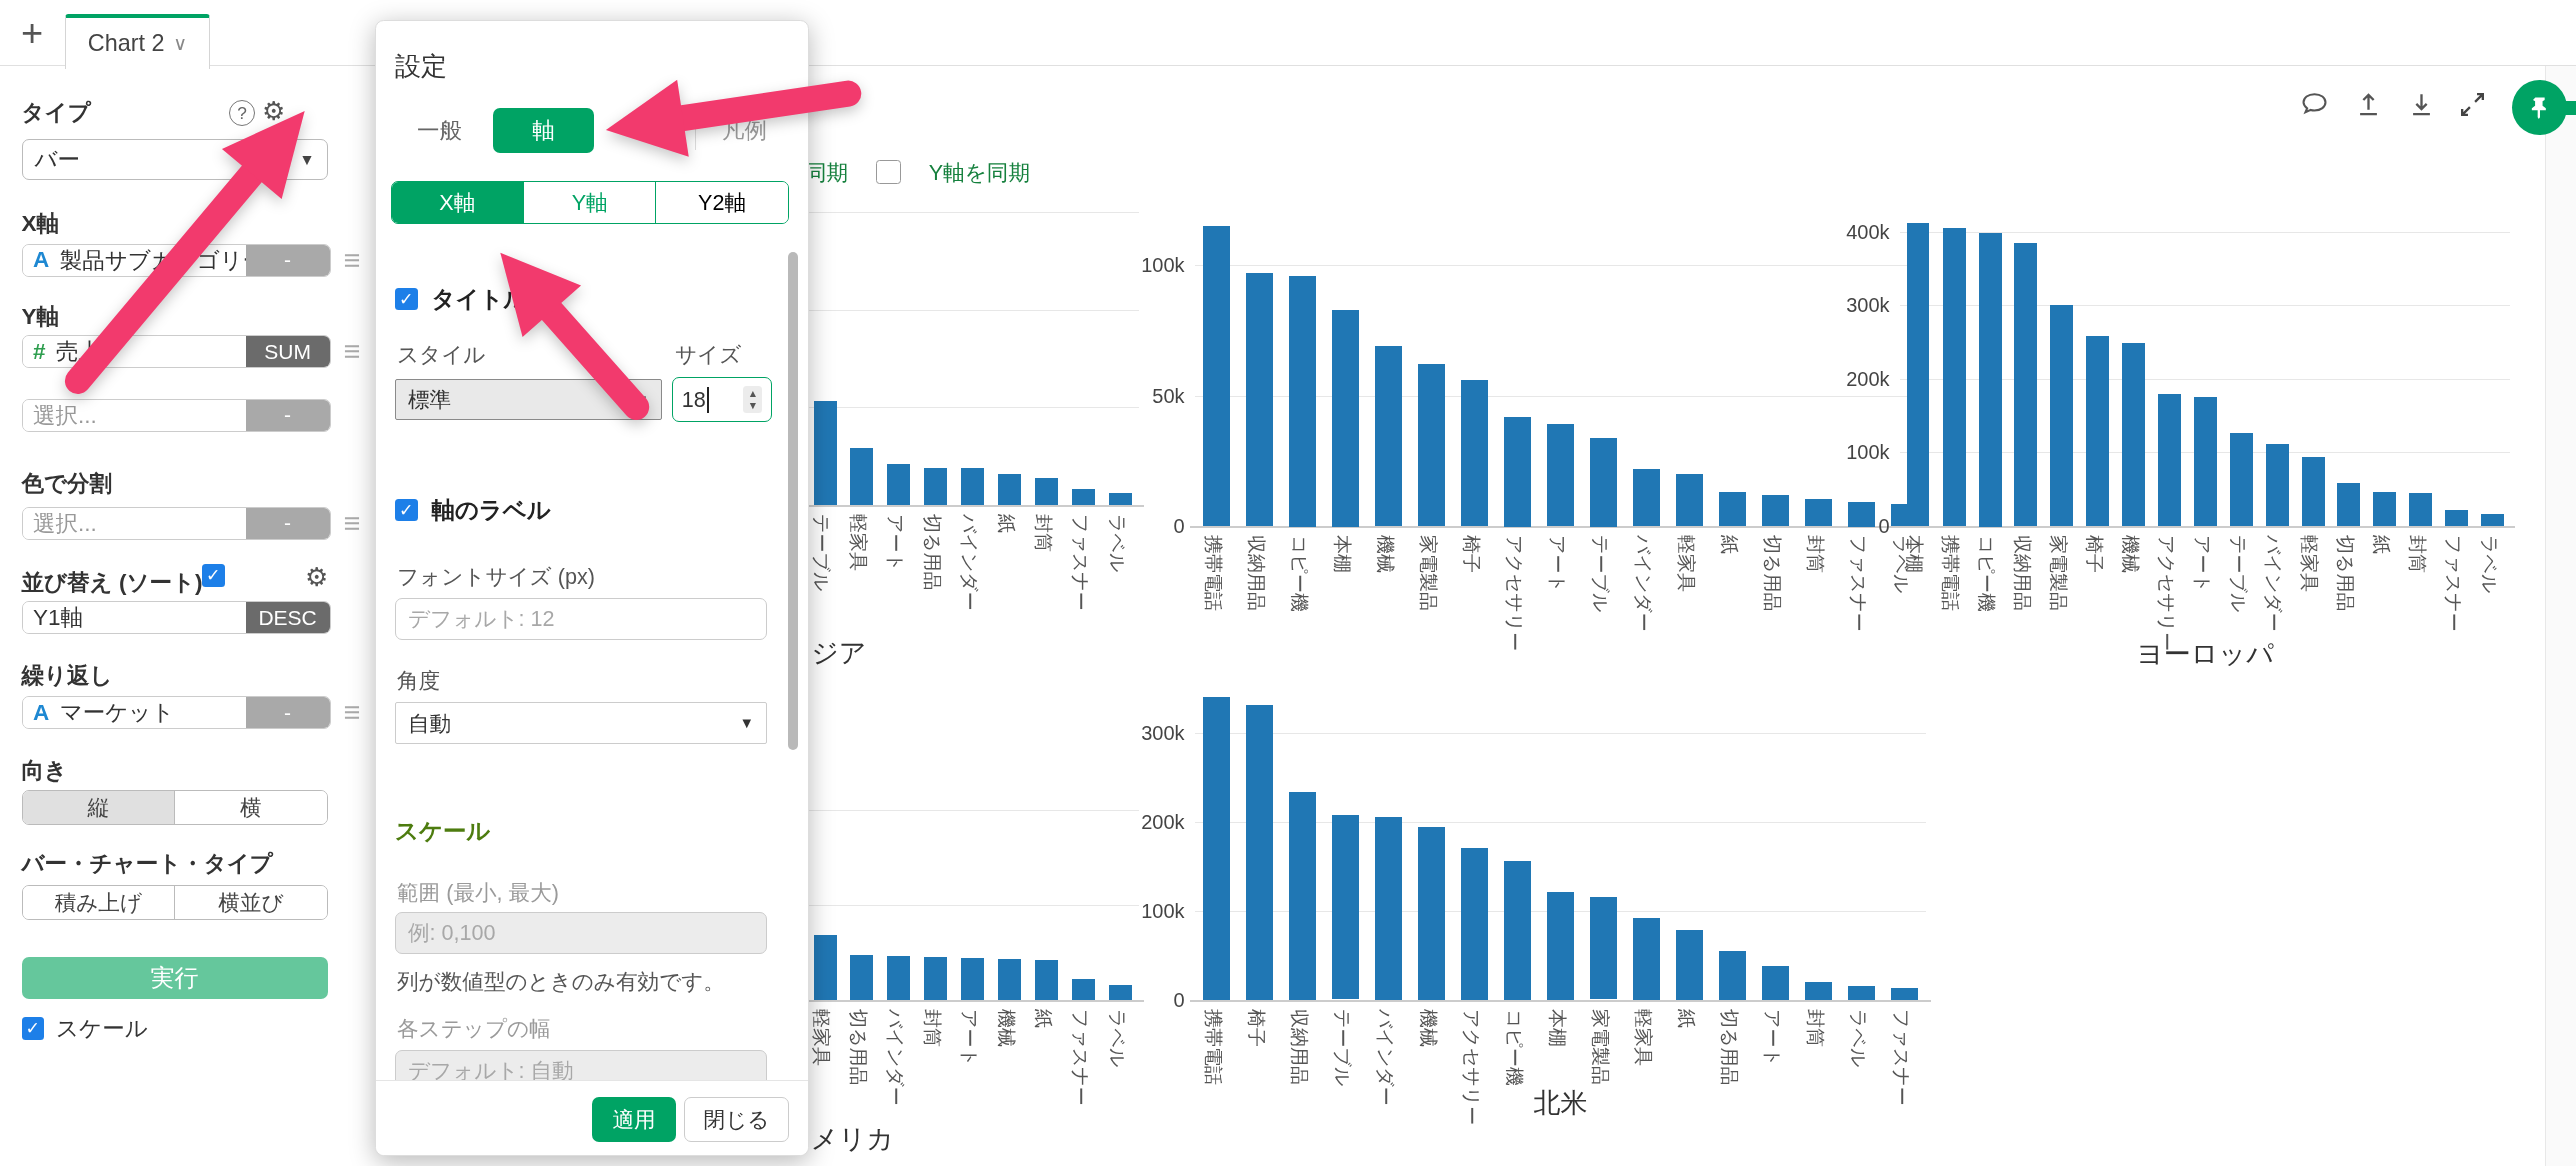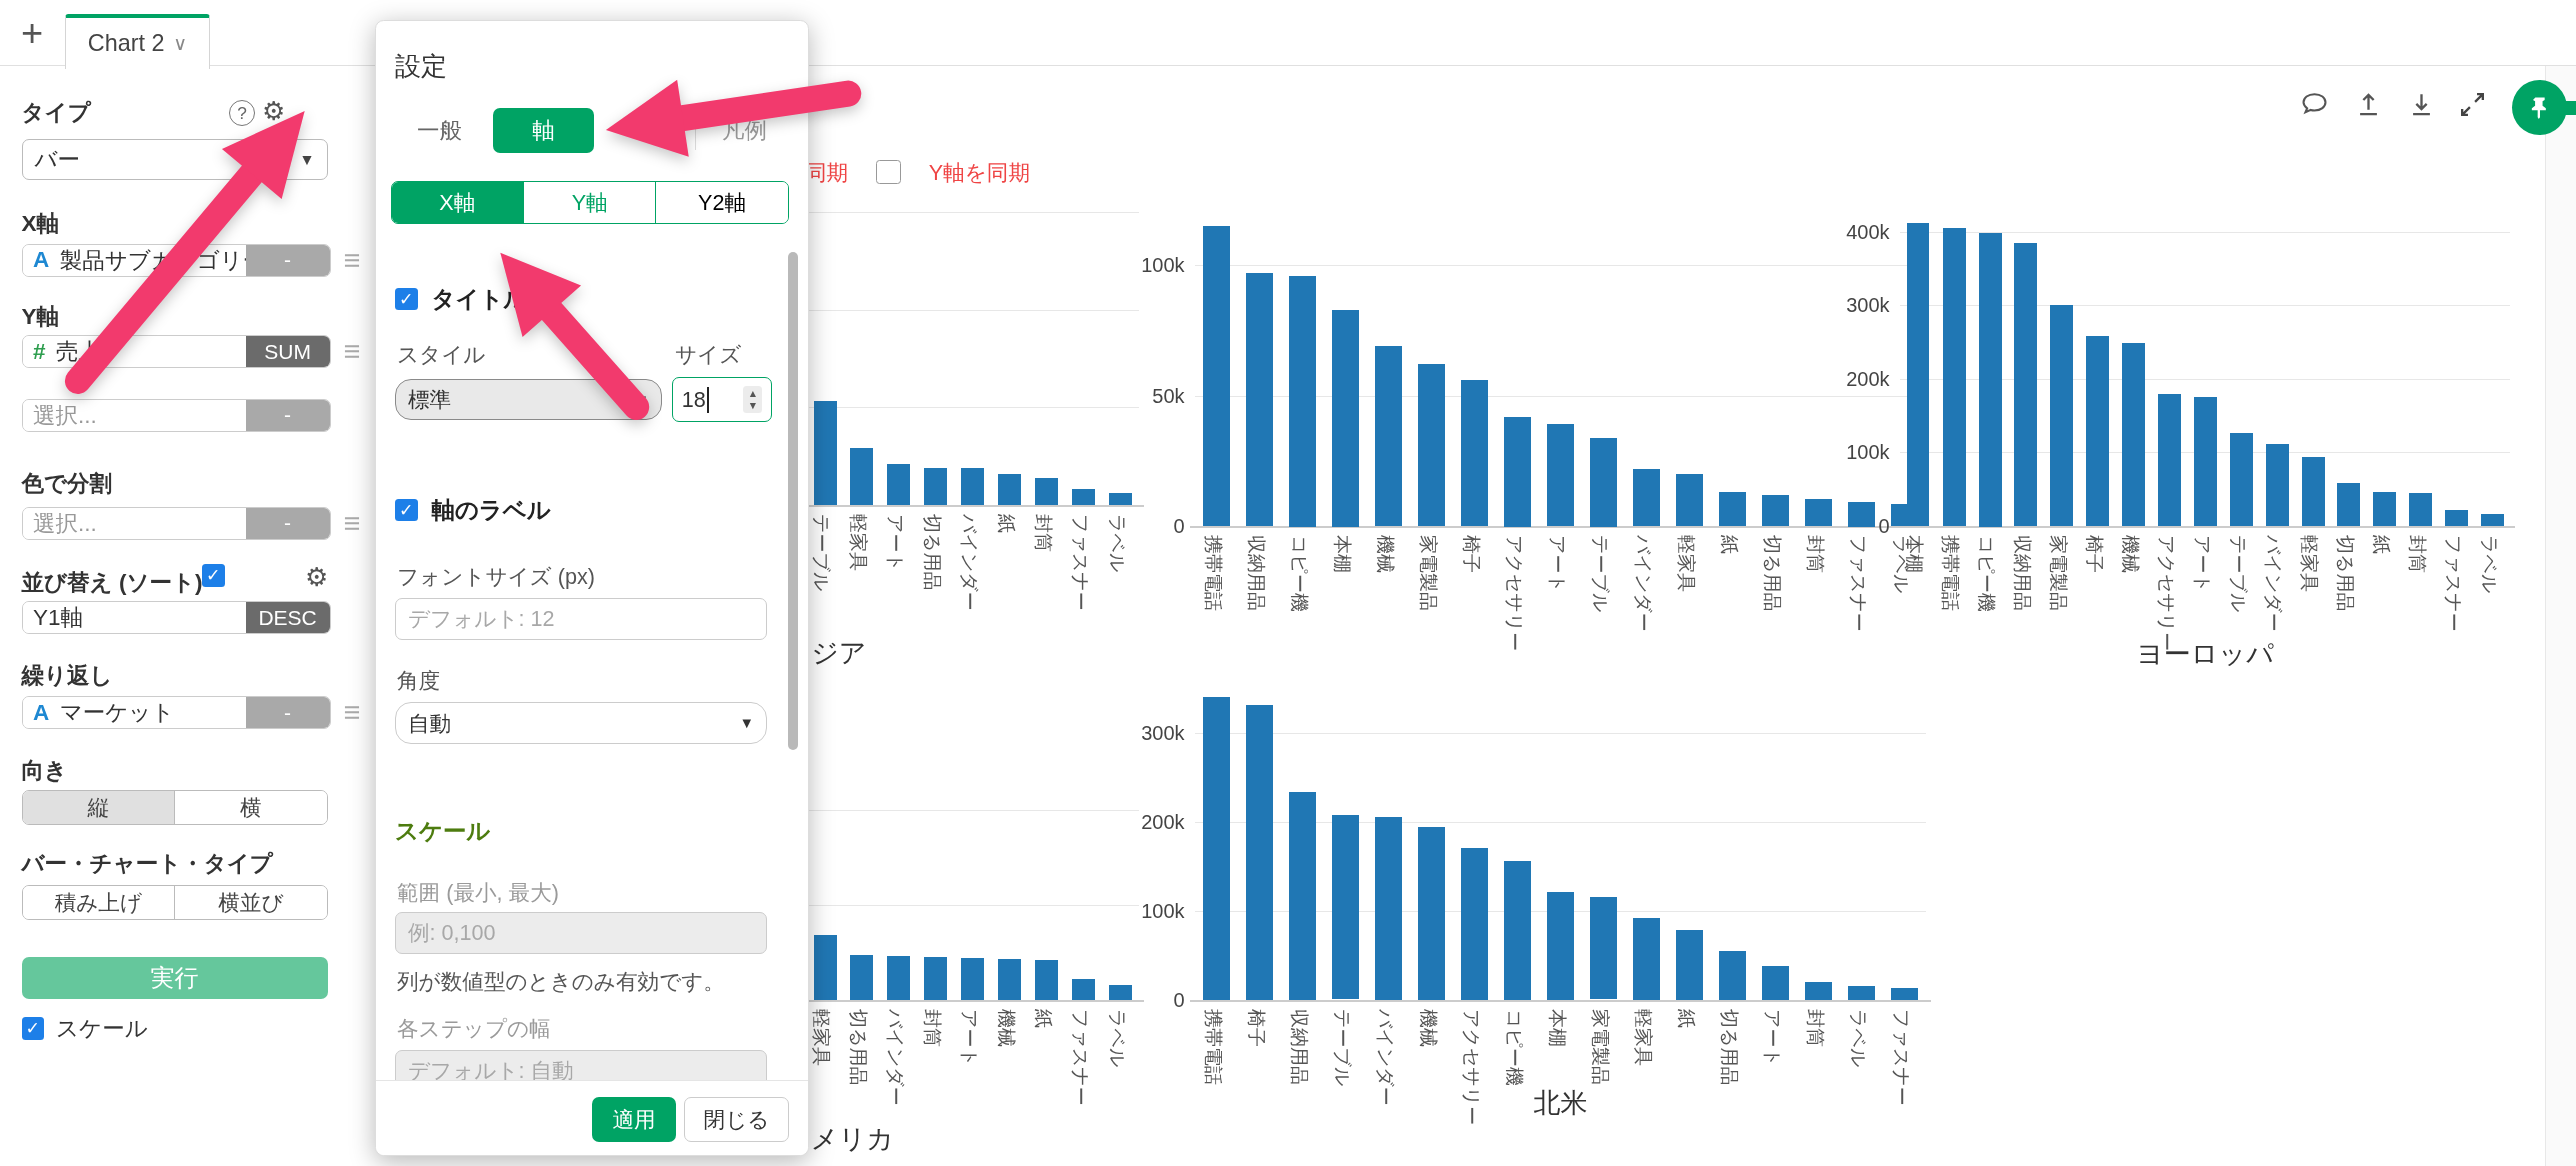--- a/index.html
+++ b/index.html
@@ -12,21 +12,21 @@
      border:0.9px solid #d5d5d5;border-bottom:none;border-top:4.3px solid #00a364;border-radius:3.5px 3.5px 0 0;
      display:flex;align-items:center;justify-content:center;font-size:23.4px;color:#444;gap:8.7px}
   #tab-chart .caret{color:#888;font-size:19px}
   
   #edge-strip{position:absolute;left:2545px;top:65px;width:31px;height:1102px;background:#fafafa;border-left:0.9px solid #e8e8e8;z-index:2}
   .tbicon{position:absolute;top:89px;width:31px;height:31px;z-index:5;cursor:pointer}
   #pin-wrap{position:absolute;left:2512px;top:80px;z-index:6}
   #pin-circle{width:55px;height:55px;border-radius:50%;background:#00a364;display:flex;align-items:center;justify-content:center;cursor:pointer}
   #pin-connector{position:absolute;left:52px;top:21px;width:15.6px;height:14px;background:#00a364}
   
-  #sync-bar{position:absolute;left:805px;top:158px;height:28px;z-index:3;display:flex;align-items:center;gap:28px;font-size:21.6px;color:#ef4444}
+  #sync-bar{position:absolute;left:805px;top:158px;height:28px;z-index:3;display:flex;align-items:center;gap:28px;font-size:21.6px;color:#15803d}
   .cbox{width:22.5px;height:22.5px;border-radius:3.5px;display:inline-flex;align-items:center;justify-content:center}
   .cbox.unchecked{border:1.7px solid #999;background:#fff}
   .cbox.checked{background:#1d7fe8;color:#fff;font-size:17.3px;font-weight:bold}
   
   #sidebar{position:absolute;left:0;top:65px;width:372px;height:1102px;background:#fff;z-index:20}
   .slabel{position:absolute;left:21.6px;font-size:22.5px;font-weight:bold;color:#333}
   .sselect{position:absolute;left:21.6px;width:306px;border:0.9px solid #bbb;border-radius:7px;background:#fff;
            display:flex;align-items:center;padding:0 12px;font-size:22.5px;color:#333;box-sizing:border-box}
   .sselect .car{margin-left:auto;color:#444;font-size:15.6px}
   .fieldrow{position:absolute;left:21.6px;width:339px;display:flex;align-items:center}
@@ -60,21 +60,21 @@
      border-radius:8.7px;box-shadow:0 5.2px 26px rgba(0,0,0,.28);z-index:40}
   .dlabel{position:absolute;left:21px;font-size:21.6px;color:#555}
   .dlabel.dis{color:#9a9a9a}
   .dbold{position:absolute;left:19px;font-size:23.4px;font-weight:bold;color:#4d7c0f}
   .dcheckrow{position:absolute;left:19px;display:flex;align-items:center;gap:14px;font-size:23.4px;font-weight:bold;color:#222}
   .dinput{position:absolute;left:19px;width:372px;height:42px;border:0.9px solid #ccc;border-radius:7px;box-sizing:border-box;
      font-size:21.6px;padding:0 12px;font-family:inherit;color:#333;background:#fff}
   .dinput::placeholder{color:#a8a8a8}
   .dinput:disabled{background:#ececec;color:#999}
   .dselect{position:absolute;display:flex;align-items:center;padding:0 12px;font-size:21.6px;color:#333;
-     border-radius:16px;box-sizing:border-box}
+     border-radius:2px;box-sizing:border-box}
   .dselect .car{margin-left:auto;color:#333;font-size:14.7px}
   #tabs-row{position:absolute;top:87px;left:0;width:100%;height:45px}
   #tab-general{position:absolute;left:41px;top:7px;font-size:22.5px;color:#666;cursor:pointer}
   #tab-axis{position:absolute;left:117px;top:0;width:101px;height:45px;background:#00a364;border-radius:7px;
      color:#fff;font-size:22.5px;display:flex;align-items:center;justify-content:center;cursor:pointer}
   #tab-legend{position:absolute;left:346px;top:7px;font-size:22.5px;color:#999;cursor:pointer}
   .vsep{position:absolute;width:0.9px;background:#ddd}
   #axis-seg{position:absolute;left:14.7px;top:160px;width:398px;height:43px;border:1.7px solid #00a364;border-radius:7px;
      display:flex;overflow:hidden;box-sizing:border-box}
   .seg{flex:1;display:flex;align-items:center;justify-content:center;font-size:21.6px;cursor:pointer;background:#fff}

